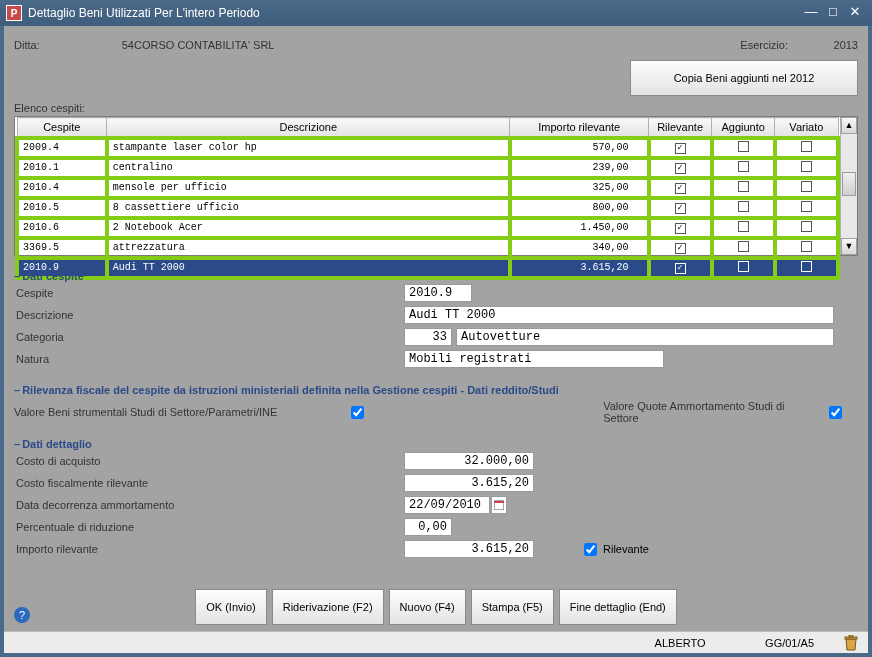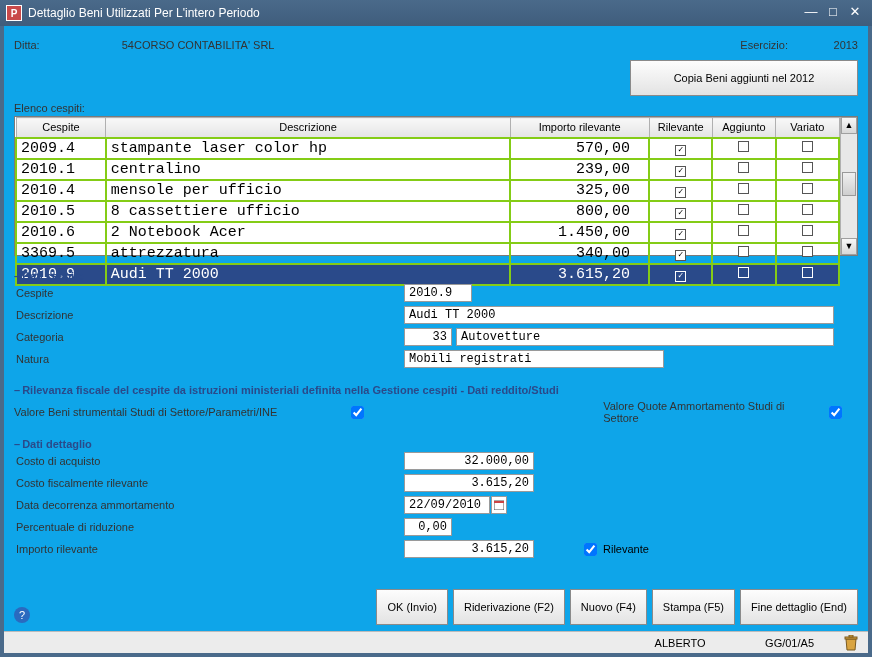--- a/index.html
+++ b/index.html
@@ -2,35 +2,35 @@
 <html><head>
 <meta charset="utf-8">
 <style>
 * { box-sizing: border-box; margin: 0; padding: 0; }
 body { font-family: Tahoma, Verdana, sans-serif; font-size: 11px; background: #a5a5a5; width: 872px; height: 657px; overflow: hidden; }
 .window { width: 872px; height: 657px; background: #4a6a8a; display: flex; flex-direction: column; }
 .titlebar { height: 26px; background: linear-gradient(#4a6a8a,#3f5d7c); color: #fff; display: flex; align-items: center; padding: 0 6px; font-size: 12px; }
 .titlebar .icon { width: 16px; height: 16px; background: #c94a4a; border: 1px solid #fff; margin-right: 6px; display: flex; align-items: center; justify-content: center; font-weight: bold; font-size: 10px; }
 .titlebar .title { flex: 1; }
 .titlebar .winbtn { width: 22px; height: 18px; color: #fff; text-align: center; font-size: 13px; line-height: 16px; cursor: pointer; }
-.content { flex: 1; background: #0ea5e9; margin: 0 4px 4px 4px; padding: 8px 10px; display: flex; flex-direction: column; position: relative; }
+.content { flex: 1; background: #a3a3a3; margin: 0 4px 4px 4px; padding: 8px 10px; display: flex; flex-direction: column; position: relative; }
 .row-head { display: flex; align-items: center; height: 22px; }
 .row-head .ditta-lbl { width: 90px; color: #333; }
 .row-head .ditta-num { width: 30px; text-align: right; color: #333; }
 .row-head .ditta-name { color: #333; flex: 1; }
 .row-head .esercizio-lbl { color: #333; margin-right: 30px; margin-left: 7px; }
 .row-head .esercizio-val { color: #333; width: 40px; text-align: right; }
 .copy-row { display: flex; justify-content: flex-end; margin-top: 4px; }
 .btn { background: linear-gradient(#fdfdfd,#e3e3e3); border: 1px solid #8a8a8a; padding: 2px 10px; font-size: 11px; cursor: pointer; height: 36px; }
 .btn.wide { width: 228px; }
 .elenco-lbl { margin-top: 6px; color: #333; }
 .grid-wrap { margin-top: 2px; display: flex; border: 1px solid #7a7a7a; background: #fff; height: 140px; }
 .grid { flex: 1; border-collapse: collapse; table-layout: fixed; }
 .grid th { background: linear-gradient(#f8f8f8,#e4e4e4); border: 1px solid #b0b0b0; font-weight: normal; padding: 2px 4px; font-size: 11px; text-align: center; height: 20px; }
-.grid td { border: 2px solid #84cc16; padding: 1px 4px; font-size: 15px; height: 16px; font-family: 'Courier New', monospace; }
+.grid td { border: 4px solid #84cc16; padding: 1px 4px; font-size: 10px; height: 16px; font-family: 'Courier New', monospace; }
 .grid tr.sel td { background: #2a4a8a; color: #fff; }
 .grid td.num { text-align: right; padding-right: 18px; }
 .grid td.chk { text-align: center; }
 .c-cesp { width: 88px; } .c-desc { width: 396px; } .c-imp { width: 136px; } .c-rel { width: 62px; } .c-agg { width: 62px; } .c-var { width: 62px; }
 .chk-box { display: inline-block; width: 11px; height: 11px; border: 1px solid #555; background: #fff; line-height: 9px; font-size: 9px; text-align: center; color: #000; }
 .chk-box.on::after { content: "✓"; }
 tr.sel .chk-box { border-color: #fff; background: transparent; color: #fff; }
 .scroll-col { width: 17px; background: #e8e8e8; border-left: 1px solid #b0b0b0; display: flex; flex-direction: column; }
 .scroll-btn { height: 17px; background: linear-gradient(#f8f8f8,#d8d8d8); border: 1px solid #a0a0a0; font-size: 9px; text-align: center; line-height: 14px; cursor: pointer; }
 .scroll-track { flex: 1; position: relative; }
@@ -38,21 +38,21 @@
 .section-hdr { color: #2a4a8a; font-weight: bold; margin-top: 14px; font-size: 11px; }
 .section-hdr::before { content: "–"; margin-right: 2px; }
 .form-row { display: flex; align-items: center; height: 22px; margin-top: 0px; }
 .form-row .lbl { width: 390px; color: #333; padding-left: 2px; }
 .inp { font-family: 'Courier New', monospace; font-size: 12px; border: 1px solid #9a9a9a; background: #fff; padding: 1px 4px; height: 18px; }
 .w70 { width: 68px; } .w50 { width: 48px; text-align: right; } .w430 { width: 430px; } .w130 { width: 130px; text-align: right; } .w260 { width: 260px; } .w90 { width: 86px; }
 .date-btn { width: 16px; height: 18px; border: 1px solid #9a9a9a; background: #fff; font-size: 9px; cursor: pointer; display: inline-flex; align-items: center; justify-content: center; margin-left: 1px; }
 .fiscale-row { display: flex; align-items: center; margin-top: 4px; }
 .fiscale-row .lbl2 { color: #333; }
 .fiscale-row .chk { margin: 0 16px 0 6px; }
-.bottom-bar { position: absolute; bottom: 28px; left: 10px; right: 10px; display: flex; align-items: center; justify-content: flex-end; gap: 5px; }
+.bottom-bar { position: absolute; bottom: 28px; left: 10px; right: 10px; display: flex; align-items: center; justify-content: center; gap: 5px; }
 .help-icon { position: absolute; left: 10px; bottom: 30px; width: 16px; height: 16px; border-radius: 50%; background: #2a6abf; color: #fff; text-align: center; line-height: 16px; font-size: 11px; cursor: pointer; }
 .status-bar { position: absolute; bottom: 0; left: 0; right: 0; height: 22px; background: #ececec; border-top: 1px solid #bbb; display: flex; align-items: center; justify-content: flex-end; padding: 0 10px; gap: 30px; }
 .status-bar .user { width: 110px; text-align: center; }
 .trash-icon { width: 14px; height: 16px; display: inline-block; }
 </style>
 </head>
 <body>
 
 <div class="window">
   <div class="titlebar">

